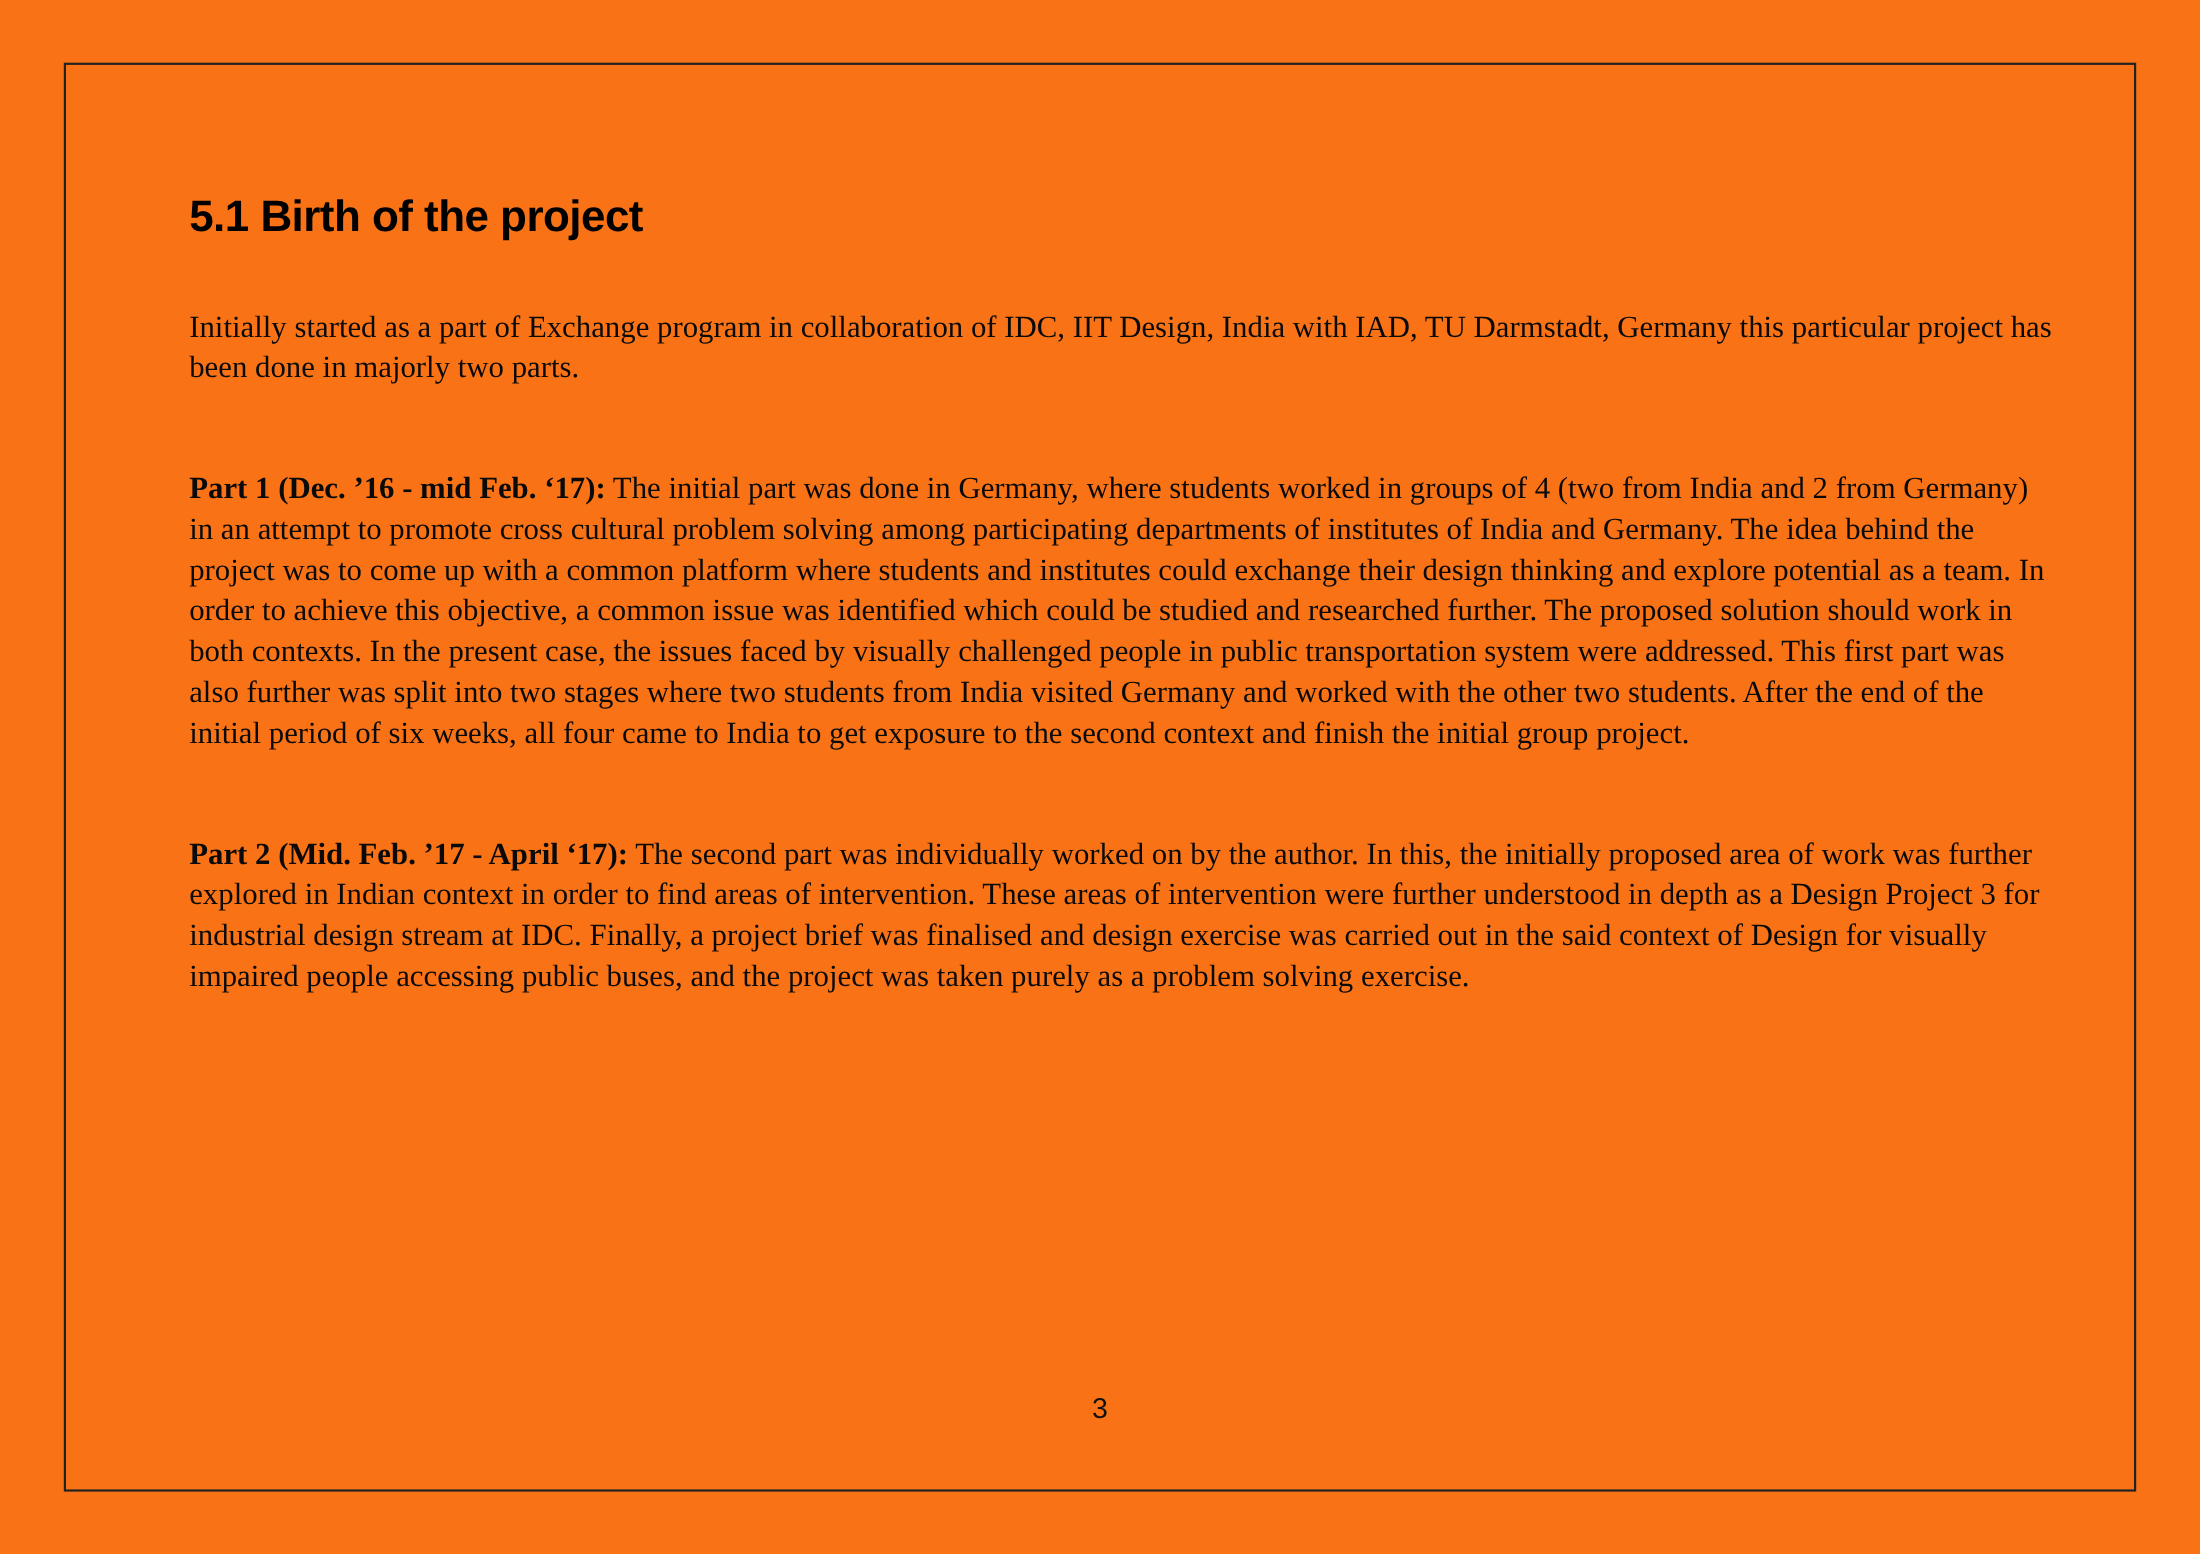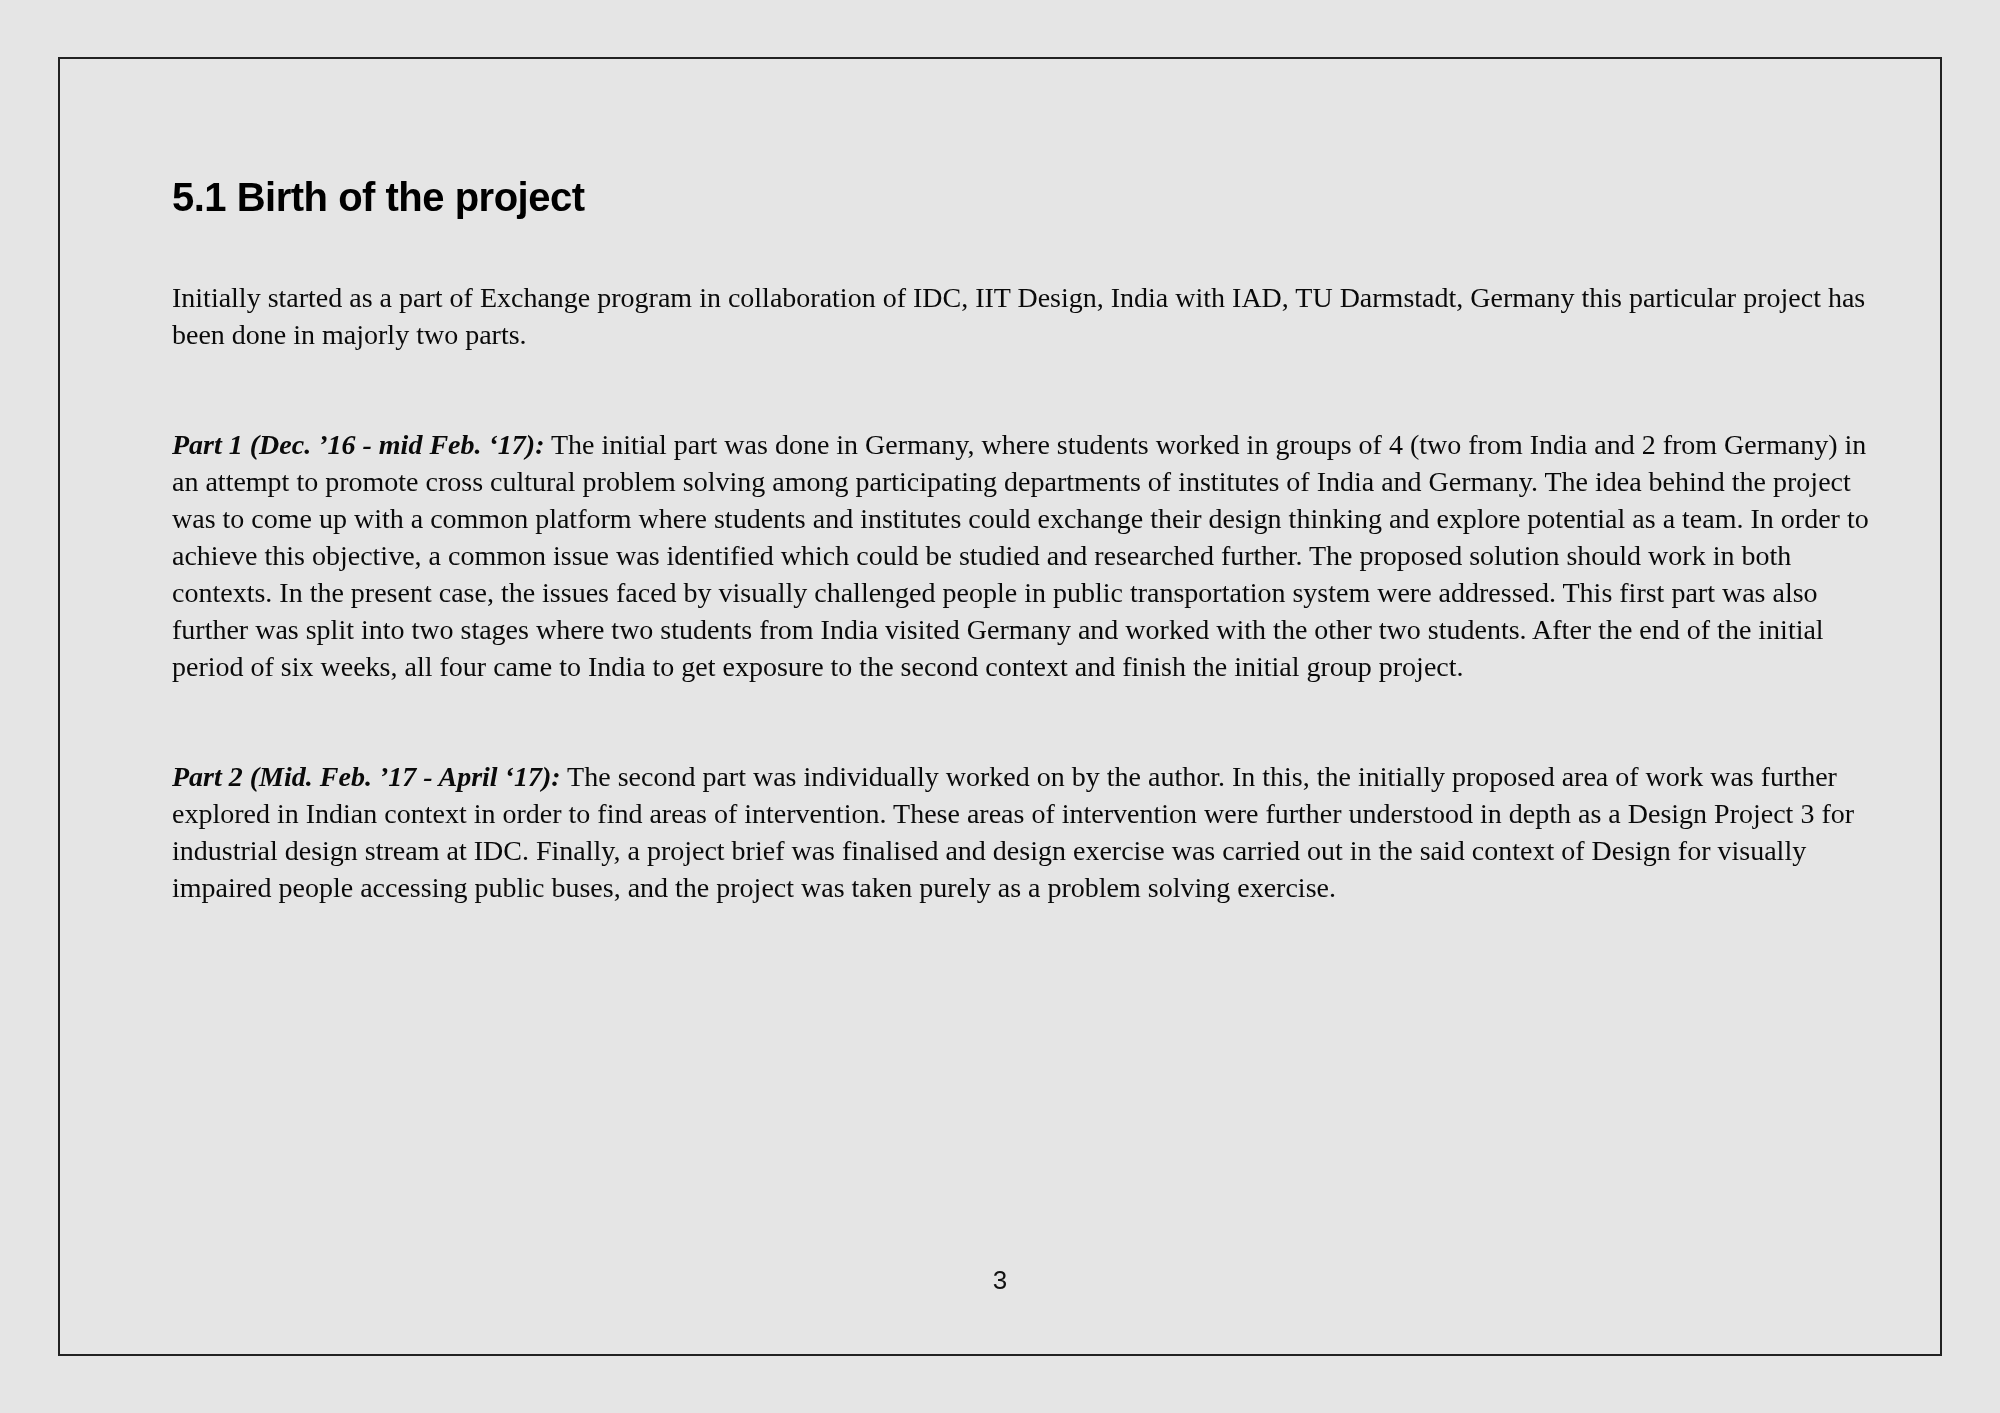--- a/index.html
+++ b/index.html
@@ -4,21 +4,21 @@
 <style>
   html, body {
     margin: 0;
     padding: 0;
     background: #ffffff;
   }
   .page {
     position: relative;
     width: 2000px;
     height: 1413px;
-    background: #e5e5e5;
+    background: #f97316;
     overflow: hidden;
     font-family: "Liberation Serif", serif;
     color: #0a0a0a;
   }
   .page-border {
     position: absolute;
     left: 58px;
     top: 57px;
     width: 1880px;
     height: 1295px;
@@ -51,21 +51,20 @@
     font-size: 28px;
     line-height: 37px;
     text-align: left;
     color: #0a0a0a;
   }
   .para-intro  { top: 279px; }
   .para-part1  { top: 426px; }
   .para-part2  { top: 758px; }
   .part-label {
     font-weight: 700;
-    font-style: italic;
   }
   .page-number {
     position: absolute;
     left: 0;
     top: 1265px;
     width: 2000px;
     text-align: center;
     font-family: "Liberation Sans", sans-serif;
     font-size: 26px;
     color: #111111;

